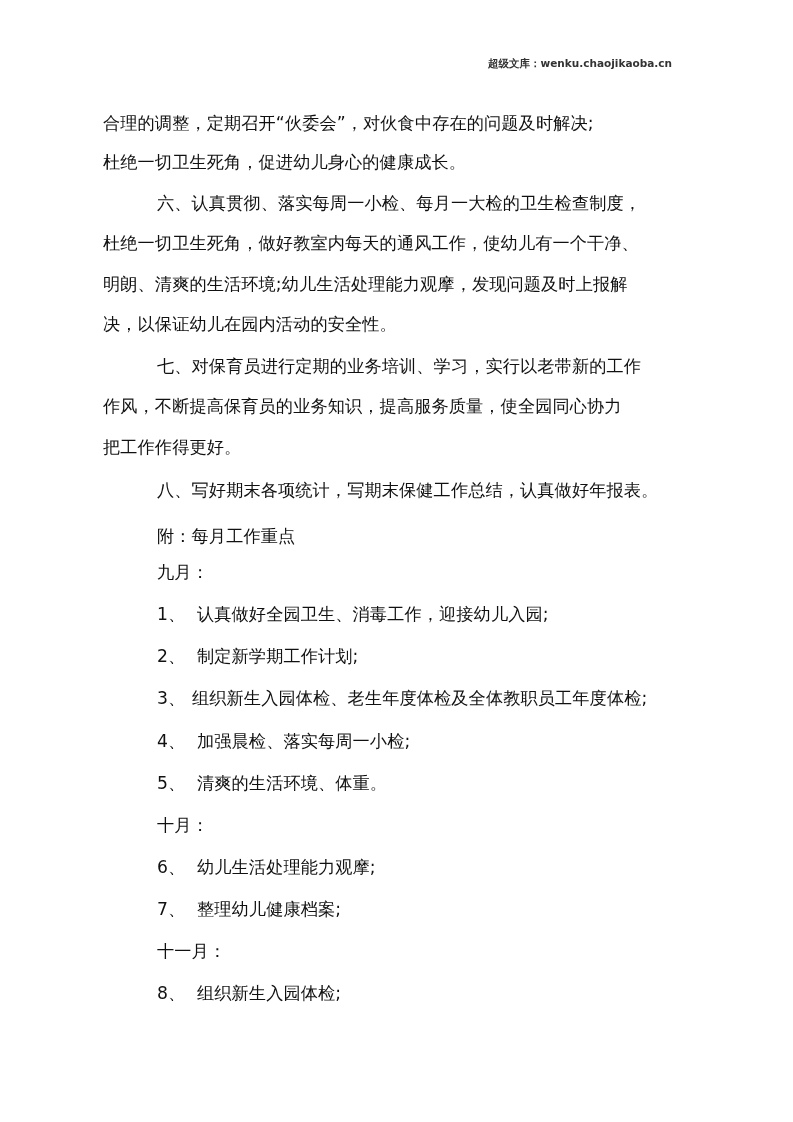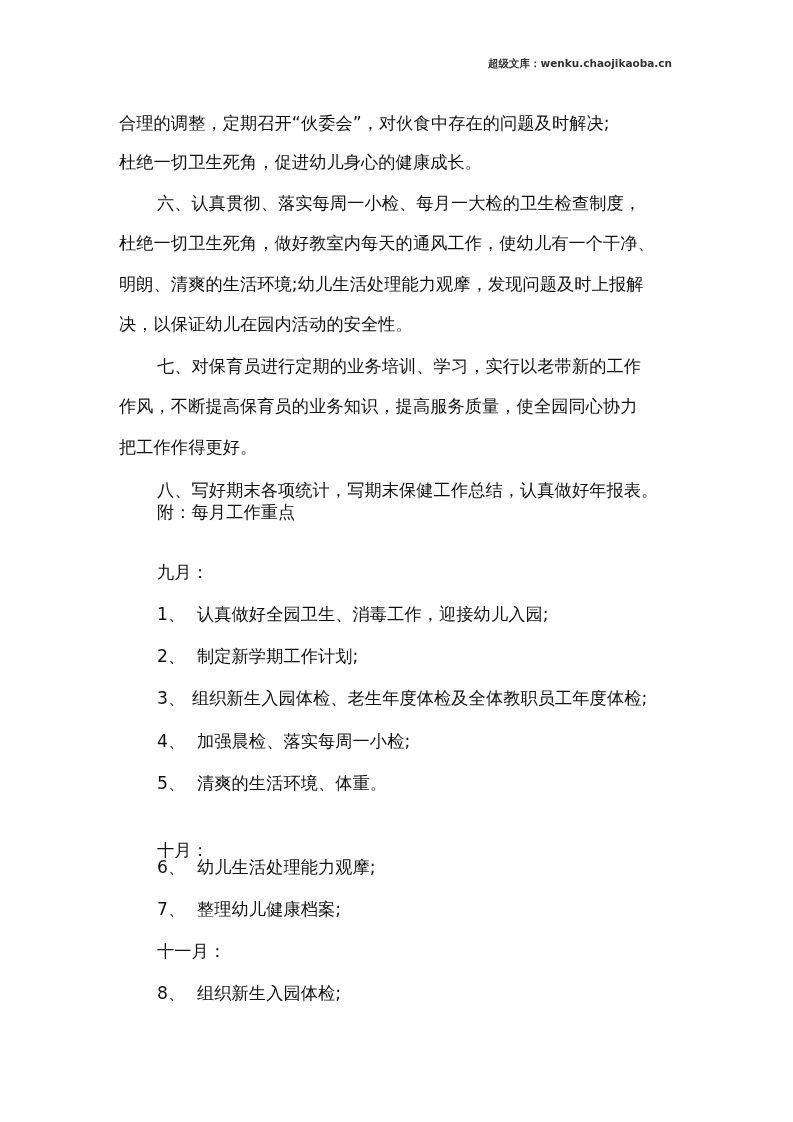--- a/index.html
+++ b/index.html
@@ -1,20 +1,20 @@
 <!DOCTYPE html>
 <html><head>
   <meta charset="utf-8">
   <style>
     html, body { margin: 0; padding: 0; background: #ffffff; }
     body { width: 793px; height: 1122px; position: relative; overflow: hidden;
       font-family: "DejaVu Sans", "Liberation Sans", sans-serif; color: #111111; }
     .header { position: absolute; top: 57px; right: 121px; font-size: 10.5px; color: #333333;
       font-family: "DejaVu Sans", sans-serif; white-space: nowrap; font-weight: bold; }
-    .line { position: absolute; left: 119px; font-size: 17.2px; line-height: 24px; white-space: nowrap;
+    .line { position: absolute; left: 103px; font-size: 17.2px; line-height: 24px; white-space: nowrap;
       letter-spacing: 0.1px; }
     .indent { left: 157px; }
     .num { display: inline-block; width: 40px; }
   </style>
 </head>
 <body>
 
 <div>
   <div class="header">超级文库：wenku.chaojikaoba.cn</div>
 </div>
@@ -26,40 +26,40 @@
   <div class="line indent" style="top:191px">六、认真贯彻、落实每周一小检、每月一大检的卫生检查制度，</div>
   <div class="line" style="top:231px">杜绝一切卫生死角，做好教室内每天的通风工作，使幼儿有一个干净、</div>
   <div class="line" style="top:272px">明朗、清爽的生活环境;幼儿生活处理能力观摩，发现问题及时上报解</div>
   <div class="line" style="top:312px">决，以保证幼儿在园内活动的安全性。</div>
 
   <div class="line indent" style="top:354px">七、对保育员进行定期的业务培训、学习，实行以老带新的工作</div>
   <div class="line" style="top:394px">作风，不断提高保育员的业务知识，提高服务质量，使全园同心协力</div>
   <div class="line" style="top:435px">把工作作得更好。</div>
 
   <div class="line indent" style="top:478px">八、写好期末各项统计，写期末保健工作总结，认真做好年报表。</div>
-  <div class="line indent" style="top:500px">附：每月工作重点</div>
+  <div class="line indent" style="top:524px">附：每月工作重点</div>
 
   <div class="line indent" style="top:560px">九月：</div>
   <div class="line indent" style="top:602px">
     <span class="num">1、</span><span>认真做好全园卫生、消毒工作，迎接幼儿入园;</span>
   </div>
   <div class="line indent" style="top:644px">
     <span class="num">2、</span><span>制定新学期工作计划;</span>
   </div>
   <div class="line indent" style="top:686px">
     <span class="num" style="width:35px">3、</span><span>组织新生入园体检、老生年度体检及全体教职员工年度体检;</span>
   </div>
   <div class="line indent" style="top:729px">
     <span class="num">4、</span><span>加强晨检、落实每周一小检;</span>
   </div>
   <div class="line indent" style="top:771px">
     <span class="num">5、</span><span>清爽的生活环境、体重。</span>
   </div>
 
-  <div class="line indent" style="top:838px">十月：</div>
+  <div class="line indent" style="top:813px">十月：</div>
   <div class="line indent" style="top:855px">
     <span class="num">6、</span><span>幼儿生活处理能力观摩;</span>
   </div>
   <div class="line indent" style="top:897px">
     <span class="num">7、</span><span>整理幼儿健康档案;</span>
   </div>
 
   <div class="line indent" style="top:939px">十一月：</div>
   <div class="line indent" style="top:981px">
     <span class="num">8、</span><span>组织新生入园体检;</span>

